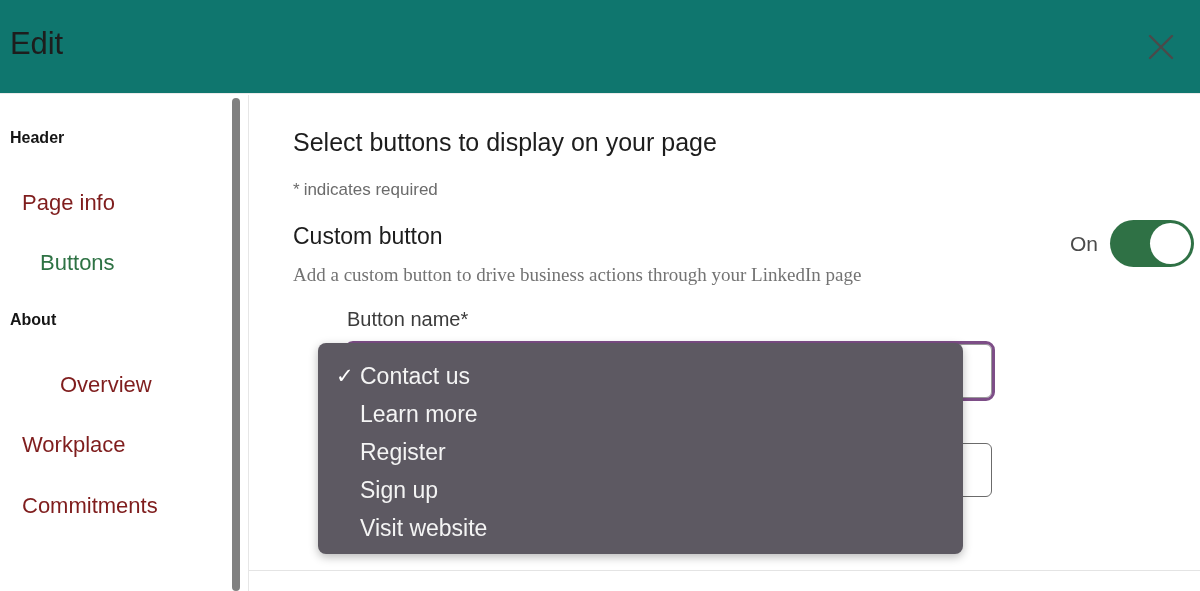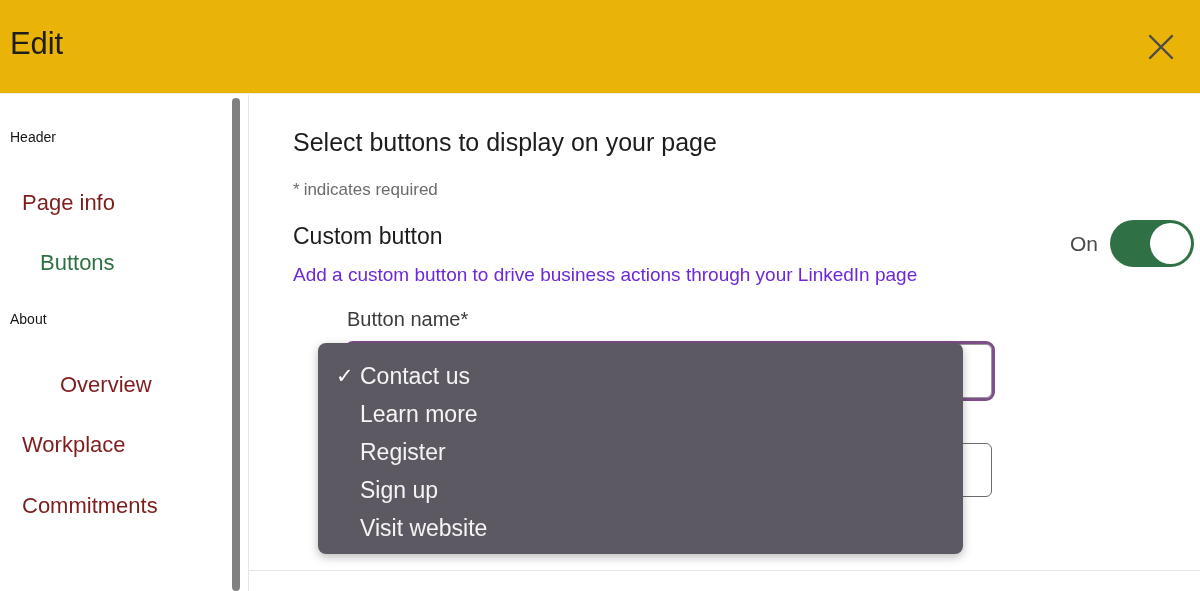--- a/index.html
+++ b/index.html
@@ -16,21 +16,21 @@
     width: 1200px;
     height: 591px;
     background: #ffffff;
   }
 
   
   .modal-header {
     position: absolute;
     left: 0; top: 0;
     width: 1200px; height: 94px;
-    background: #eab308;
+    background: #0f766e;
     border-bottom: 1px solid #ebebeb;
   }
   .modal-title {
     position: absolute;
     left: 10px; top: 26px;
     font-size: 31px;
     font-weight: 400;
     color: #1d1d1d;
     letter-spacing: -0.1px;
   }
@@ -48,22 +48,22 @@
   
   .sidebar {
     position: absolute;
     left: 0; top: 95px;
     width: 236px;
     height: 496px;
     background: #ffffff;
     overflow: hidden;
   }
   .nav-group-title {
-    font-size: 14px;
-    font-weight: 400;
+    font-size: 16px;
+    font-weight: 700;
     color: #151515;
     padding: 0 0 0 10px;
   }
   .nav-item {
     font-size: 22px;
     font-weight: 400;
     color: #7f1d1d;
     padding: 0 0 0 22px;
     cursor: pointer;
     white-space: nowrap;
@@ -128,22 +128,23 @@
     left: 29px; top: 128px;
     font-size: 23px;
     font-weight: 400;
     color: #1d1d1d;
     white-space: nowrap;
   }
   .section-desc {
     position: absolute;
     left: 29px; top: 169px;
     font-size: 19px;
-    color: #6d28d9;
-    white-space: nowrap;
+    color: #737373;
+    white-space: nowrap;
+    font-family: Liberation Serif, serif;
   }
 
   
   .toggle-wrap {
     position: absolute;
     right: 21px; top: 125px;
     display: flex;
     align-items: center;
     gap: 12px;
   }

